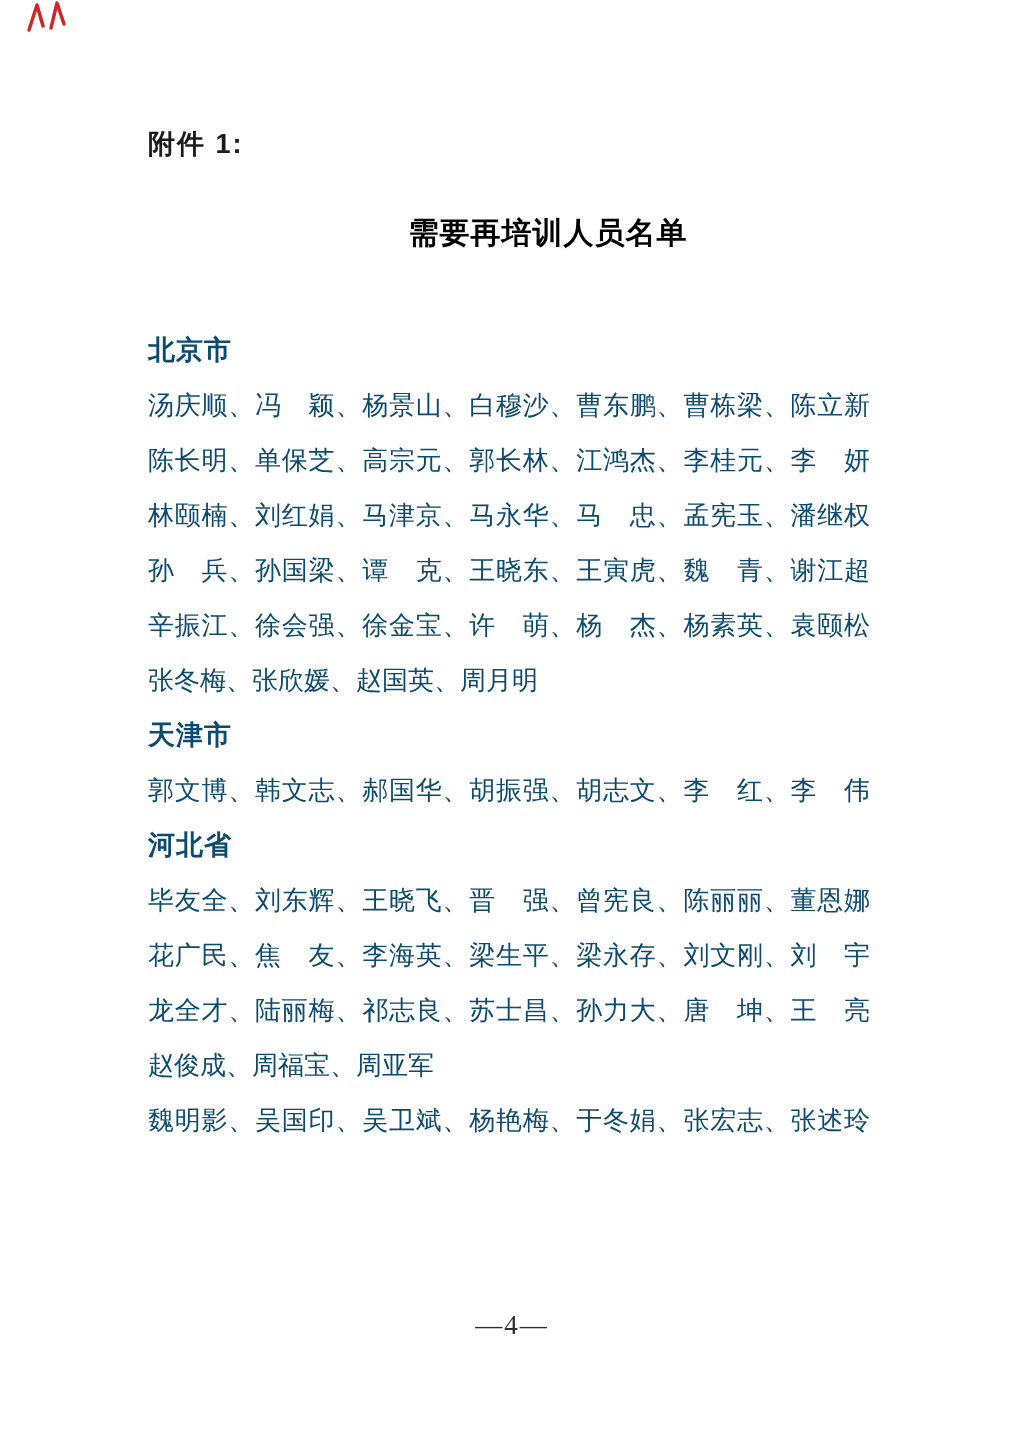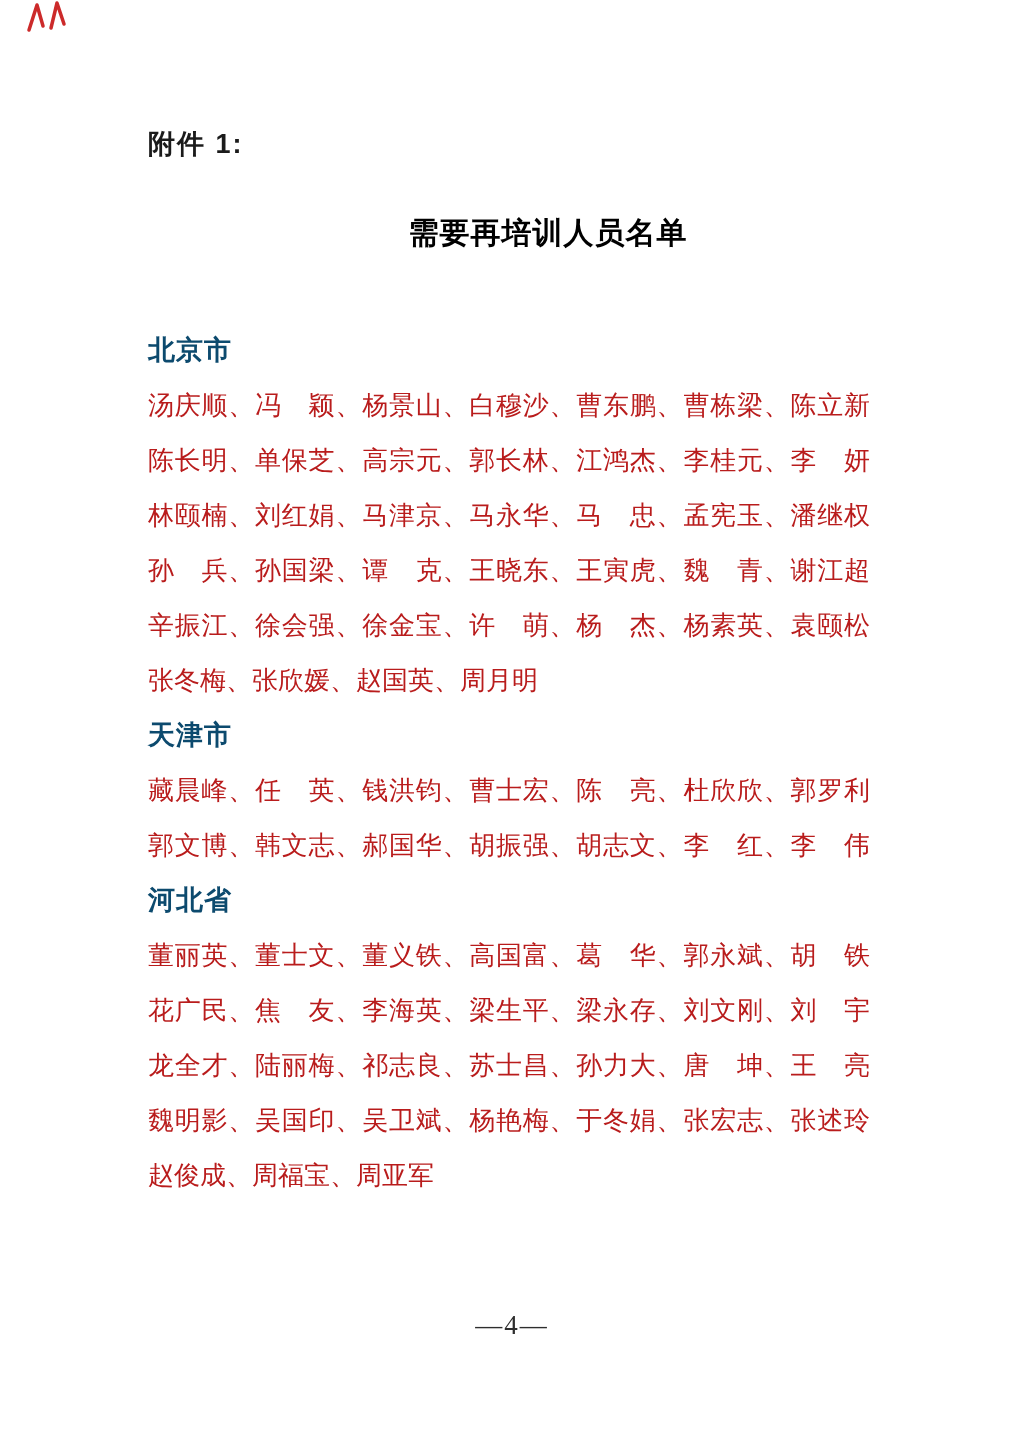--- a/index.html
+++ b/index.html
@@ -60,21 +60,21 @@
   }
   .heading-row {
     font-family: "Liberation Sans", sans-serif;
     font-weight: 700;
     font-size: 27px;
     color: #0c4a6e;
     letter-spacing: 1px;
   }
   .name-row {
     font-size: 26px;
-    color: #b91c1c;
+    color: #0c4a6e;
     text-align: justify;
     text-align-last: justify;
     text-justify: inter-ideograph;
     white-space: normal;
     overflow: hidden;
   }
   .name-row.last-line {
     text-align: right;
     text-align-last: left;
   }
@@ -107,27 +107,26 @@
 
     <div class="row heading-row">北京市</div>
     <div class="row name-row">汤庆顺、冯　颖、杨景山、白穆沙、曹东鹏、曹栋梁、陈立新</div>
     <div class="row name-row">陈长明、单保芝、高宗元、郭长林、江鸿杰、李桂元、李　妍</div>
     <div class="row name-row">林颐楠、刘红娟、马津京、马永华、马　忠、孟宪玉、潘继权</div>
     <div class="row name-row">孙　兵、孙国梁、谭　克、王晓东、王寅虎、魏　青、谢江超</div>
     <div class="row name-row">辛振江、徐会强、徐金宝、许　萌、杨　杰、杨素英、袁颐松</div>
     <div class="row name-row last-line">张冬梅、张欣媛、赵国英、周月明</div>
 
     <div class="row heading-row">天津市</div>
-    <div class="row name-row">藏晨峰、任　英、钱洪钧、曹士宏、陈　亮、杜欣欣、郭罗利</div>
     <div class="row name-row">郭文博、韩文志、郝国华、胡振强、胡志文、李　红、李　伟</div>
 
     <div class="row heading-row">河北省</div>
-    <div class="row name-row">董丽英、董士文、董义铁、高国富、葛　华、郭永斌、胡　铁</div>
+    <div class="row name-row">毕友全、刘东辉、王晓飞、晋　强、曾宪良、陈丽丽、董恩娜</div>
     <div class="row name-row">花广民、焦　友、李海英、梁生平、梁永存、刘文刚、刘　宇</div>
     <div class="row name-row">龙全才、陆丽梅、祁志良、苏士昌、孙力大、唐　坤、王　亮</div>
+    <div class="row name-row last-line">赵俊成、周福宝、周亚军</div>
     <div class="row name-row">魏明影、吴国印、吴卫斌、杨艳梅、于冬娟、张宏志、张述玲</div>
-    <div class="row name-row last-line">赵俊成、周福宝、周亚军</div>
 
   </div>
 
   <div class="page-footer">—4—</div>
 
 </div>
 
 </body></html>

